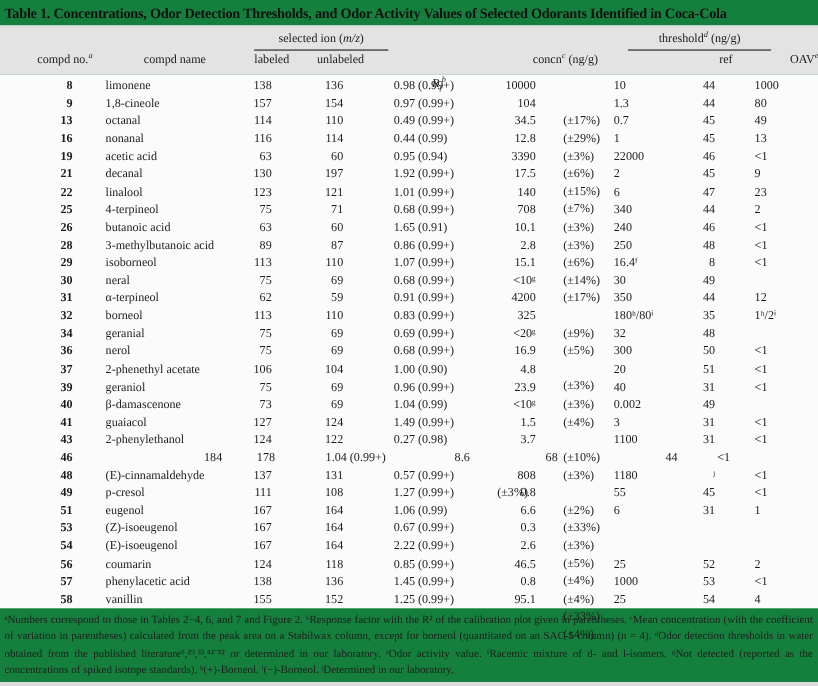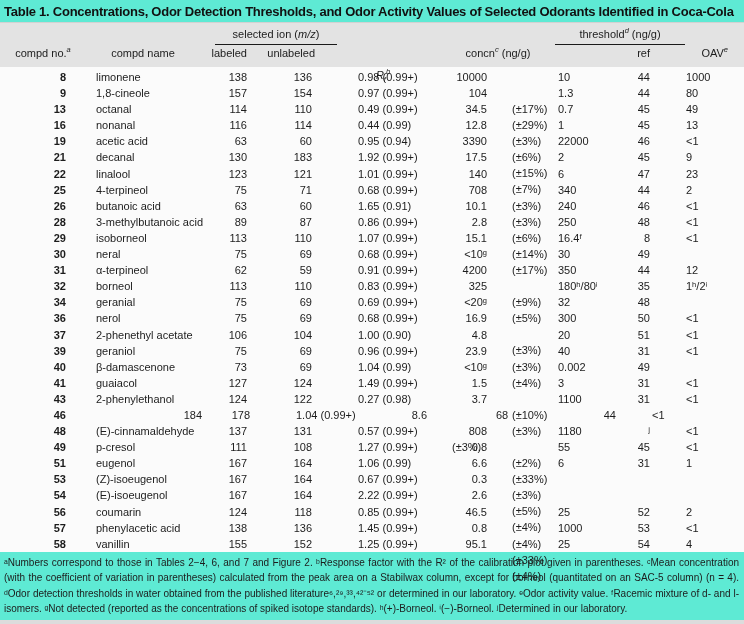--- a/index.html
+++ b/index.html
@@ -1,35 +1,35 @@
 <!DOCTYPE html>
 <html><head>
 <meta charset="utf-8">
 <style>
   html,body{margin:0;padding:0;background:#fff;}
   .page{
     position:relative;
     width:744px;height:624px;
-    background:#5eead4;
-    font-family:Liberation Sans, sans-serif;
+    background:#15803d;
+    font-family:Liberation Serif, serif;
     color:#1c1c1c;
     overflow:hidden;
     box-sizing:border-box;
   }
   .title{
     padding:4px 2px 3px 4px;
     font-size:13px;
     font-weight:bold;
     letter-spacing:-0.25px;
     white-space:nowrap;
     color:#111;
   }
   .thead{
     background:#e3e3e3;
-    padding:3px 0 4px 0;
+    padding:3px 0 4px 16px;
     border-top:1px solid #d2d2d2;
   }
   .hrow,.row{
     display:grid;
     grid-template-columns:70px 130px 45px 62px 112px 60px 62px 72px 34px 73px;
     margin-left:8px;
   }
   .hrow{font-size:11px;}
   .hrow1{height:19px;line-height:17px;}
   .hrow2{height:18px;line-height:16px;}
@@ -164,21 +164,21 @@
       <div class="c c7">(±15%)</div>
       <div class="c c8">22000</div>
       <div class="c c9">46</div>
       <div class="c c10">&lt;1</div>
     </div>
 
     <div class="row">
       <div class="c c1">21</div>
       <div class="c c2">decanal</div>
       <div class="c c3">130</div>
-      <div class="c c4">183</div>
+      <div class="c c4">197</div>
       <div class="c c5">1.92 (0.99+)</div>
       <div class="c c6">17.5</div>
       <div class="c c7">(±7%)</div>
       <div class="c c8">2</div>
       <div class="c c9">45</div>
       <div class="c c10">9</div>
     </div>
 
     <div class="row">
       <div class="c c1">22</div>

